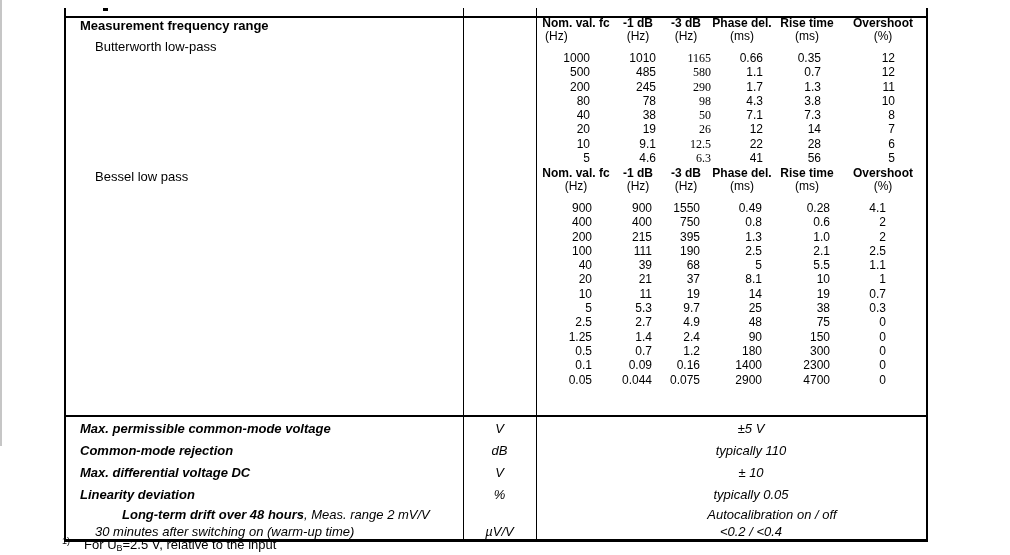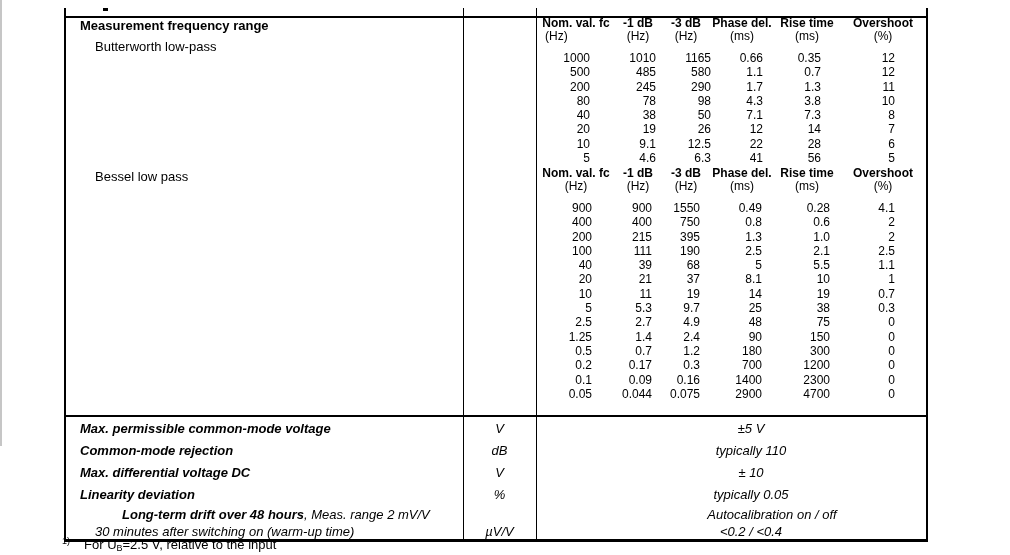--- a/index.html
+++ b/index.html
@@ -34,30 +34,30 @@
   table.freq col.c0 { width:78px; } table.freq col.c1 { width:46px; }
   table.freq col.c2 { width:50px; } table.freq col.c3 { width:62px; }
   table.freq col.c4 { width:68px; } table.freq col.c5 { width:84px; }
   table.freq th { font-size:12px; font-weight:bold; text-align:center; padding:0; line-height:13px; white-space:nowrap; }
   table.freq td { font-size:12px; padding:0; white-space:nowrap; }
   table.freq .u td { text-align:center; line-height:13px; padding-bottom:8px; }
   table.freq.bw .u td:first-child { text-align:left; padding-left:8px; }
   table.freq tbody td { text-align:right; line-height:14.3px; }
   table.freq.bw tbody td:nth-child(1){padding-right:25px;}
   table.freq.bw tbody td:nth-child(2){padding-right:5px;}
-  table.freq.bw tbody td:nth-child(3){padding-right:0;}
+  table.freq.bw tbody td:nth-child(3){padding-right:0;font-family:Liberation Serif, serif;}
   table.freq.bw tbody td:nth-child(4){padding-right:10px;}
   table.freq.bw tbody td:nth-child(5){padding-right:20px;}
   table.freq.bw tbody td:nth-child(6){padding-right:30px;}
   table.freq.bs tbody td:nth-child(1){padding-right:23px;}
   table.freq.bs tbody td:nth-child(2){padding-right:9px;}
   table.freq.bs tbody td:nth-child(3){padding-right:11px;}
   table.freq.bs tbody td:nth-child(4){padding-right:11px;}
   table.freq.bs tbody td:nth-child(5){padding-right:11px;}
-  table.freq.bs tbody td:nth-child(6){padding-right:30px;}
+  table.freq.bs tbody td:nth-child(6){padding-right:39px;}
 
   .spec-rows { position:absolute; left:0; top:409px; width:900px;font-style:italic; }
   .spec-row { display:flex; align-items:center; height:22px; font-size:13px; }
   .spec-row.r4 { height:18px;padding-left:42px; }
   .spec-row.r5 { height:17px; }
   .spec-row .lbl { flex:0 0 397px; box-sizing:border-box; padding-left:14px; font-weight:bold; white-space:nowrap; }
   .spec-row .lbl .plain { font-weight:normal; }
   .spec-row.r5 .lbl { font-weight:normal; padding-left:29px; }
   .spec-row .unit { flex:0 0 73px; text-align:center; font-weight:normal; }
   .spec-row .val { flex:1 1 auto; text-align:center; font-weight:normal; }
@@ -288,28 +288,20 @@
         </tr>
         <tr>
           <td>0.5</td>
           <td>0.7</td>
           <td>1.2</td>
           <td>180</td>
           <td>300</td>
           <td>0</td>
         </tr>
         <tr>
-          <td>0.2</td>
-          <td>0.17</td>
-          <td>0.3</td>
-          <td>700</td>
-          <td>1200</td>
-          <td>0</td>
-        </tr>
-        <tr>
           <td>0.1</td>
           <td>0.09</td>
           <td>0.16</td>
           <td>1400</td>
           <td>2300</td>
           <td>0</td>
         </tr>
         <tr>
           <td>0.05</td>
           <td>0.044</td>

